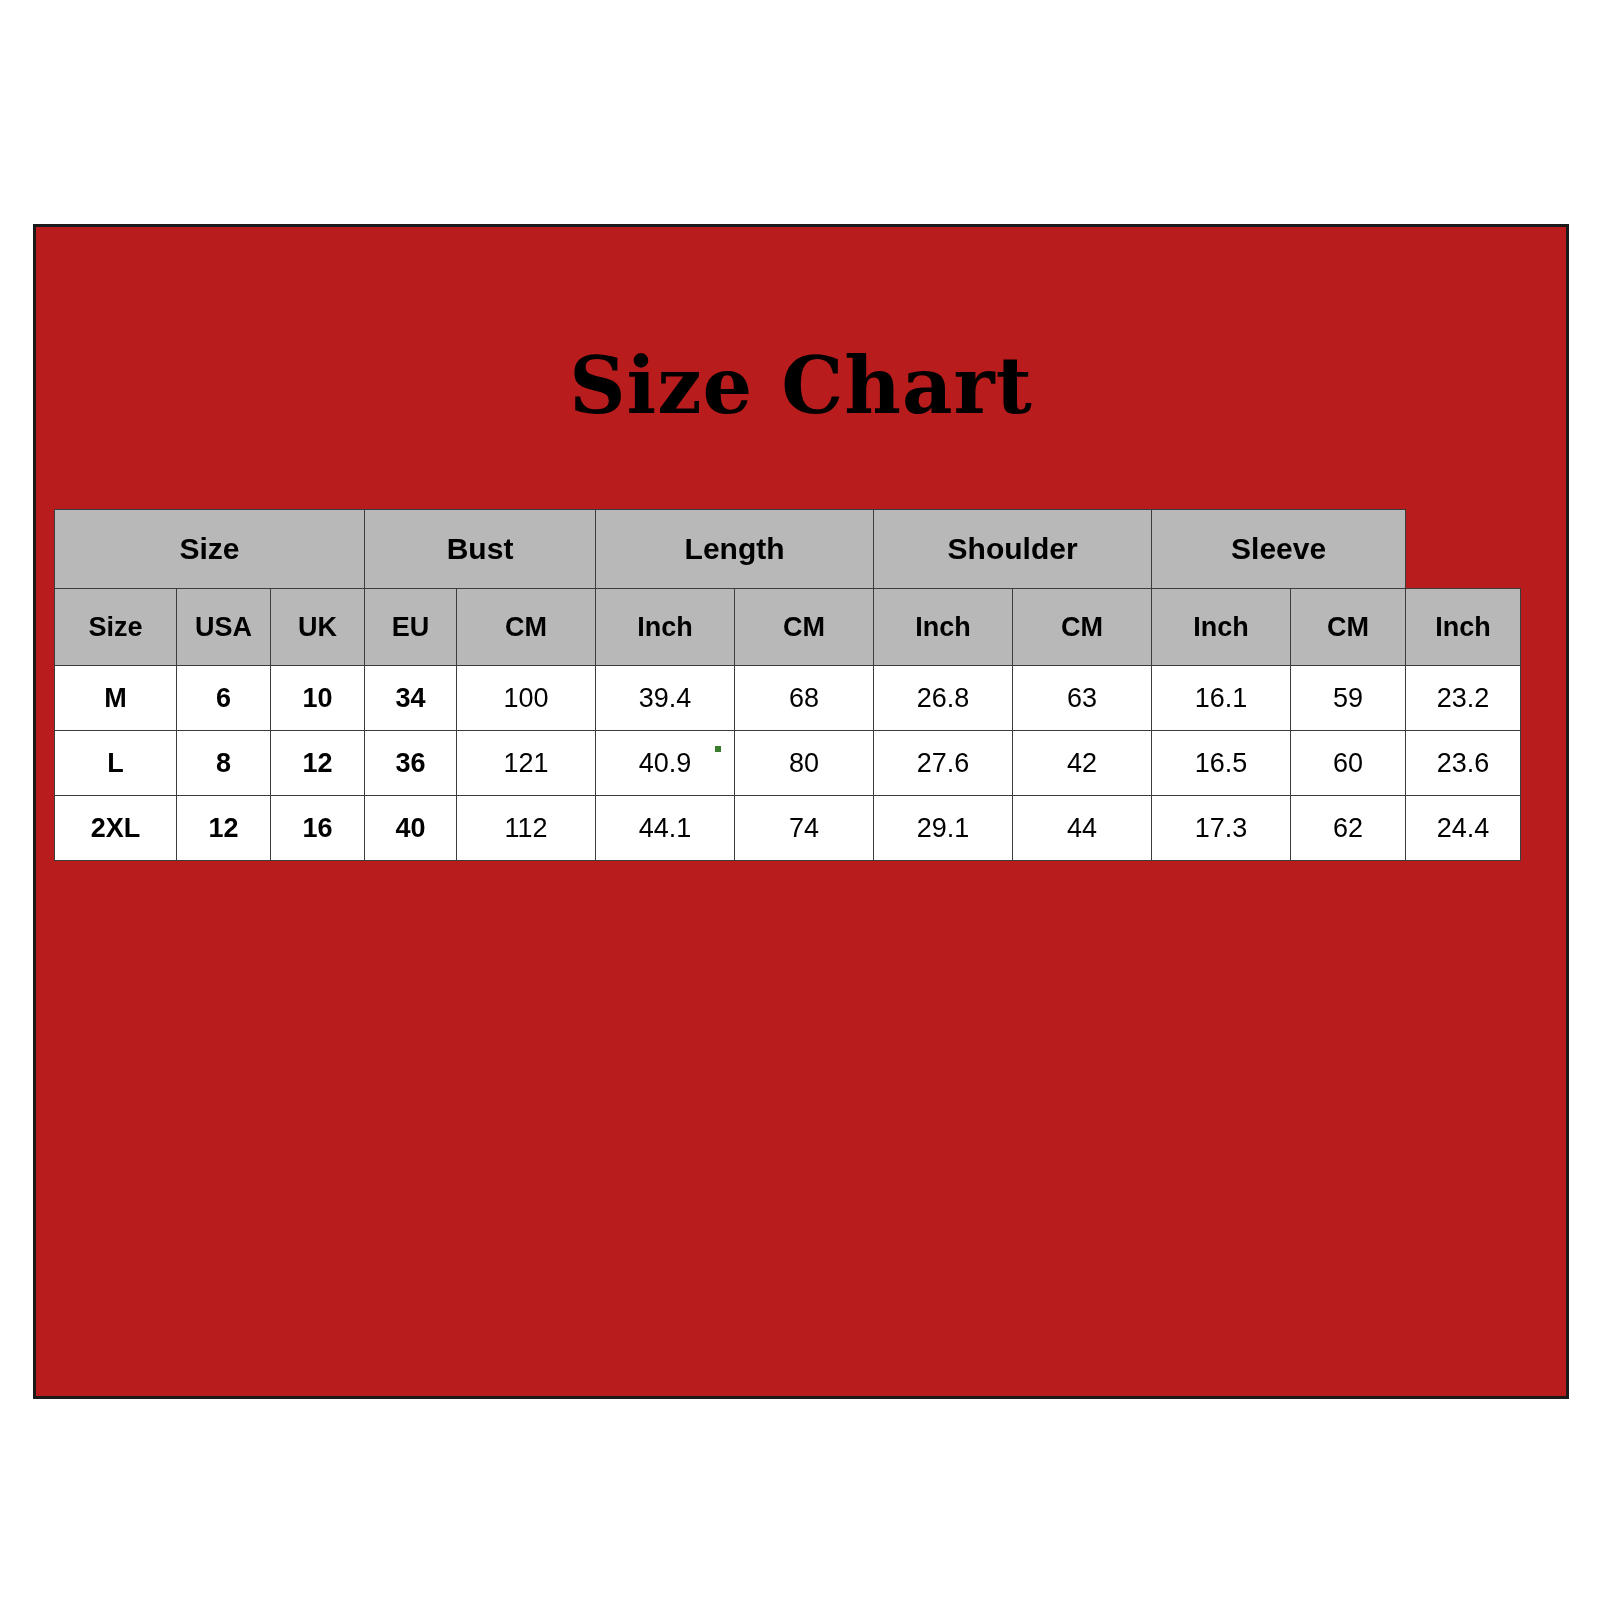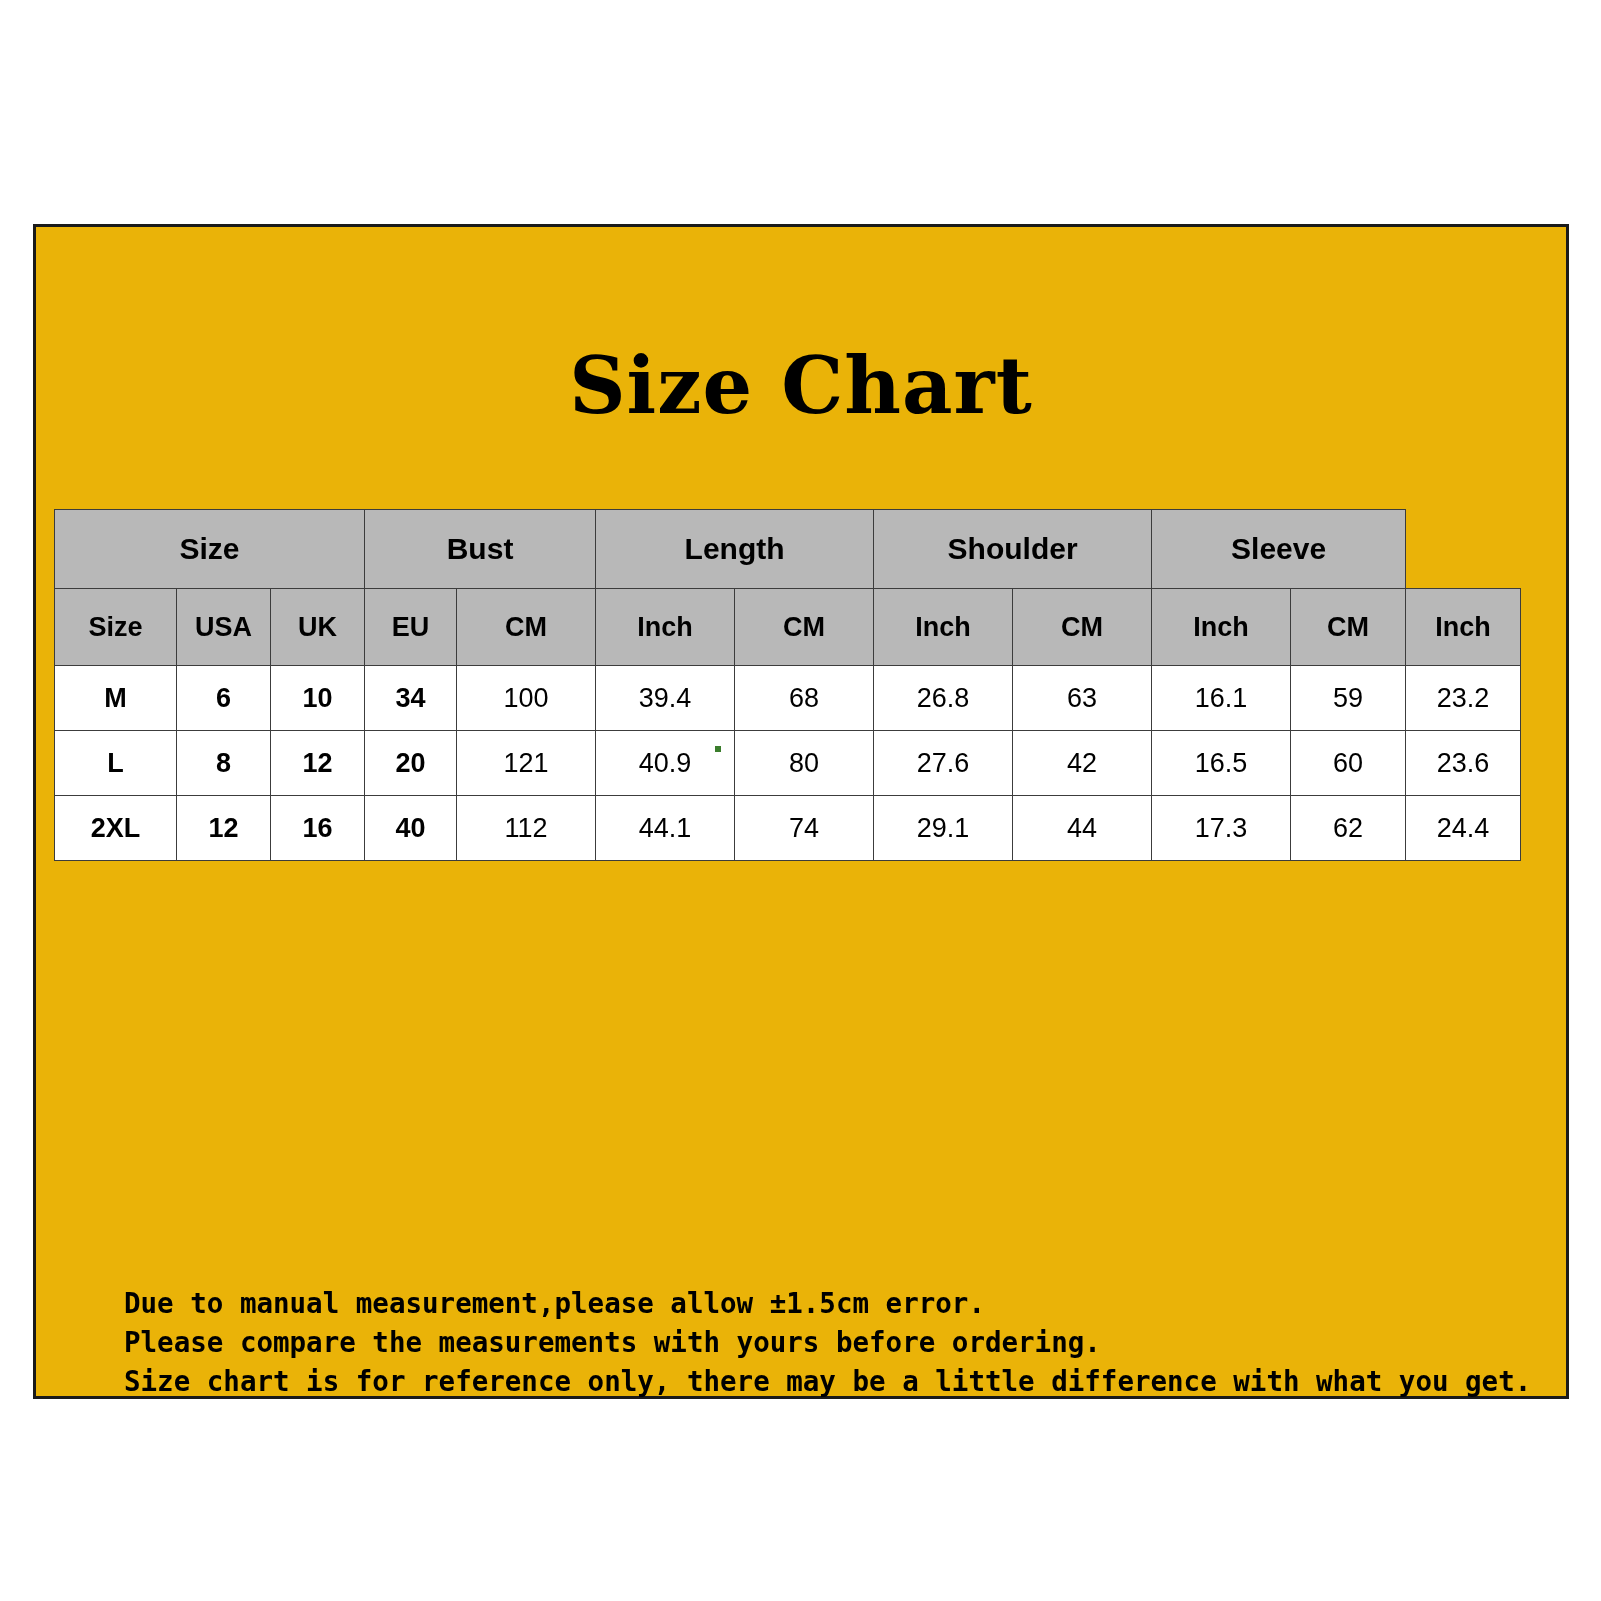--- a/index.html
+++ b/index.html
@@ -13,21 +13,21 @@
     font-family: "Liberation Sans", sans-serif;
     overflow: hidden;
   }
   .page {
     position: absolute;
     left: 33px;
     top: 224px;
     width: 1536px;
     height: 1175px;
     border: 3px solid #1a1a1a;
-    background: #eab308;
+    background: #b91c1c;
     box-sizing: border-box;
   }
   .title {
     text-align: center;
     font-family: "DejaVu Serif", serif;
     font-weight: bold;
     font-size: 78px;
     letter-spacing: 1px;
     color: #000000;
     margin-top: 120px;
@@ -155,21 +155,21 @@
           <td>26.8</td>
           <td>63</td>
           <td>16.1</td>
           <td>59</td>
           <td>23.2</td>
         </tr>
         <tr>
           <td class="b">L</td>
           <td class="b">8</td>
           <td class="b">12</td>
-          <td class="b">20</td>
+          <td class="b">36</td>
           <td>121</td>
           <td>40.9</td>
           <td>80</td>
           <td>27.6</td>
           <td>42</td>
           <td>16.5</td>
           <td>60</td>
           <td>23.6</td>
         </tr>
         <tr>
@@ -185,19 +185,14 @@
           <td>17.3</td>
           <td>62</td>
           <td>24.4</td>
         </tr>
       </tbody>
     </table>
   </div>
 
   <div class="greenmark"></div>
 
-  <div class="notes">
-    <div class="line">Due to manual measurement,please allow ±1.5cm error.</div>
-    <div class="line">Please compare the measurements with yours before ordering.</div>
-    <div class="line">Size chart is for reference only, there may be a little difference with what you get.</div>
-  </div>
 
 </div>
 
 </body></html>

